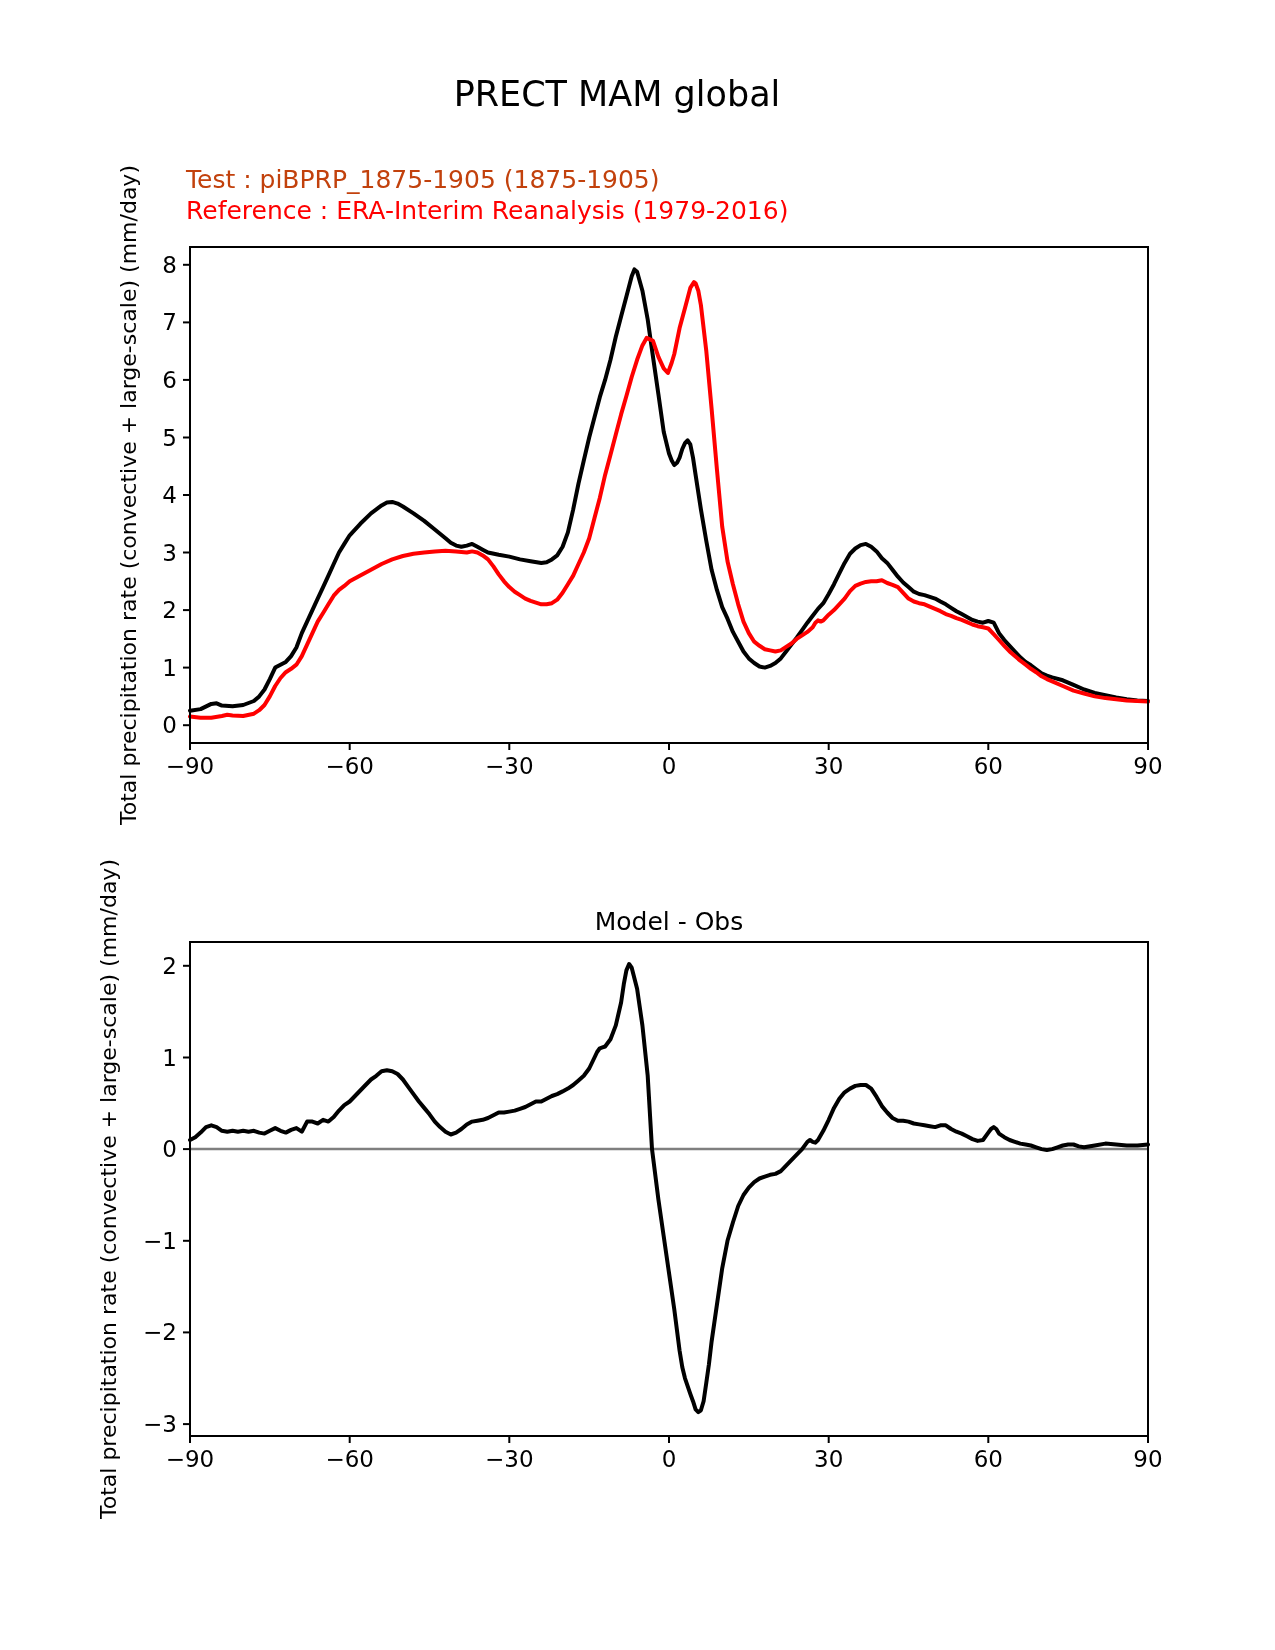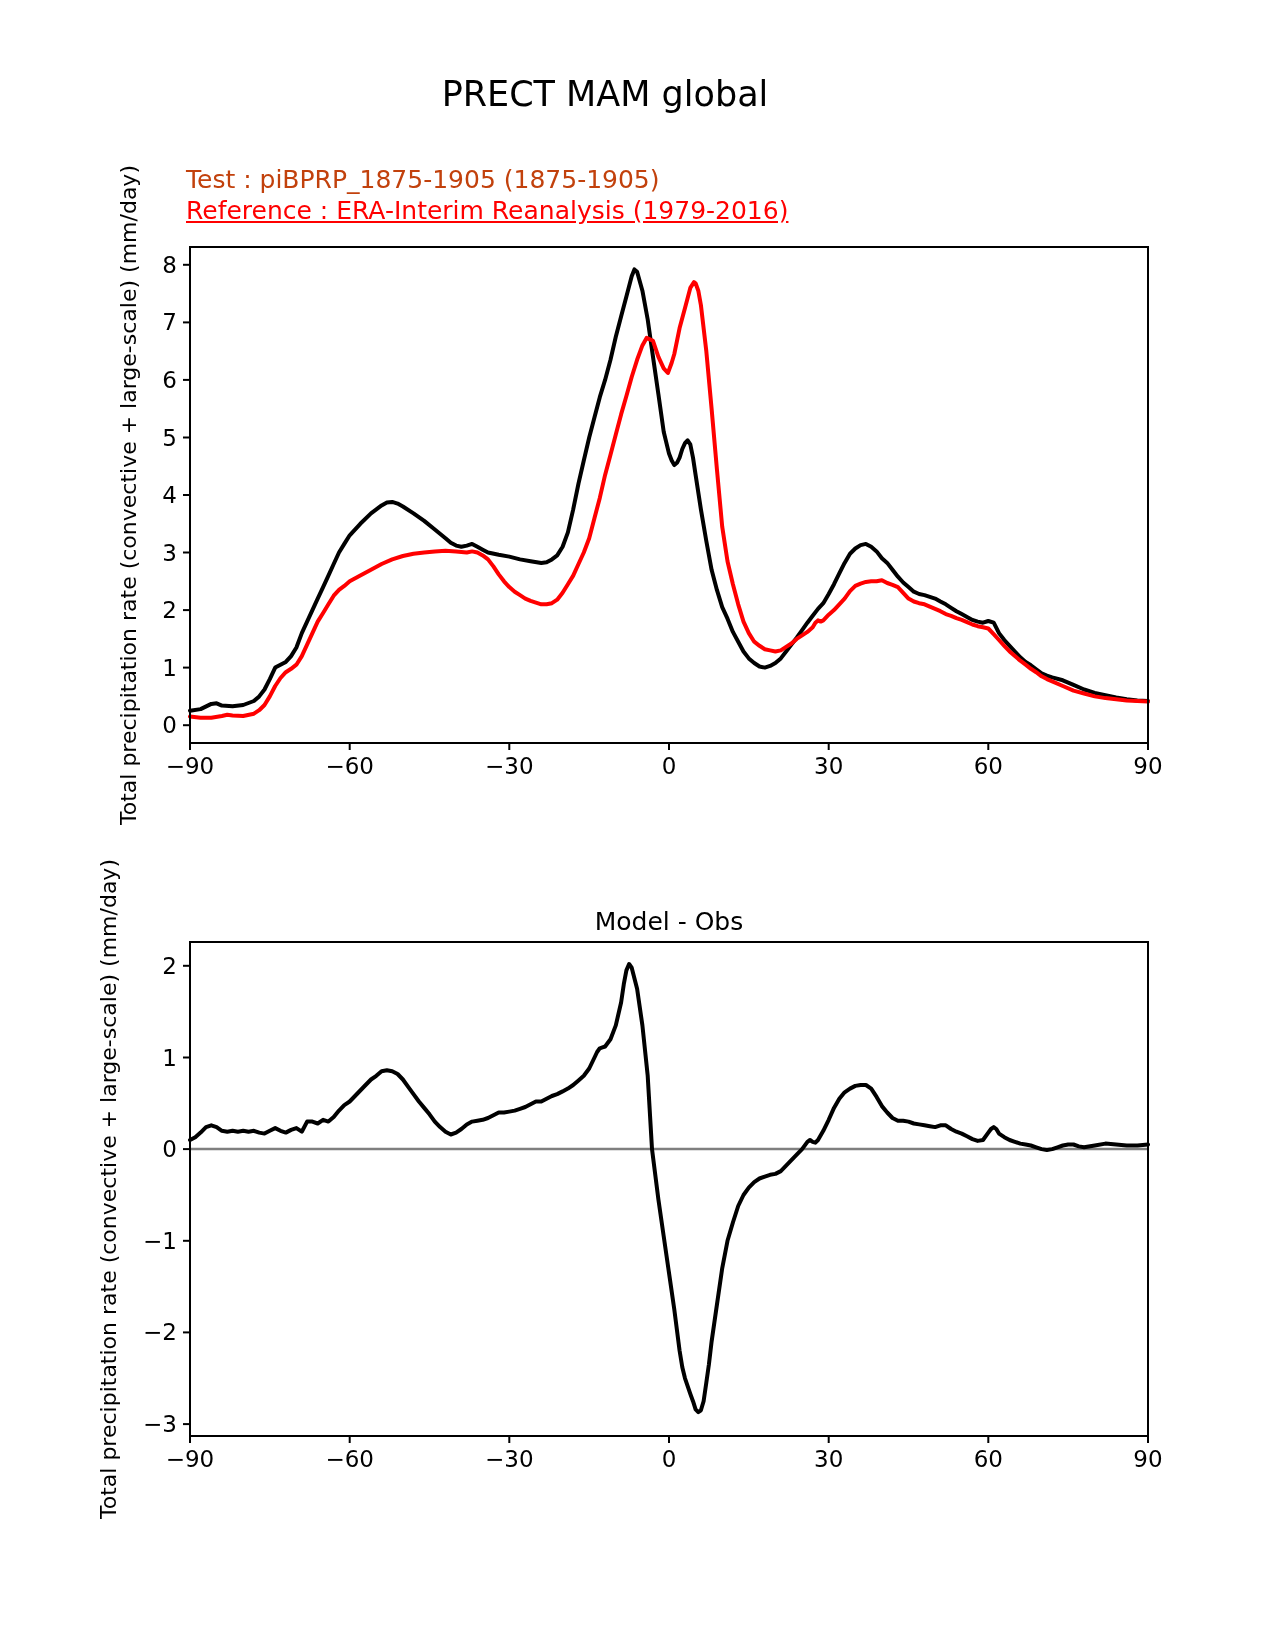--- a/index.html
+++ b/index.html
@@ -1,20 +1,20 @@
 <!DOCTYPE html>
 <html><head>
 <meta charset="utf-8">
 <style>
   html,body{margin:0;padding:0;background:#ffffff;}
   body{width:1275px;height:1650px;position:relative;font-family:"DejaVu Sans","Liberation Sans",sans-serif;color:#000;}
-  .suptitle{position:absolute;left:0;top:74px;width:1210px;text-align:center;font-size:35px;}
+  .suptitle{position:absolute;left:12px;top:74px;width:1210px;text-align:center;font-size:35px;}
   .legend-line{position:absolute;left:186px;font-size:25px;white-space:nowrap;}
   .legend-test{top:165px;}
-  .legend-ref{top:196px;text-decoration:underline;}
+  .legend-ref{top:196px;}
   #fig{position:absolute;left:0;top:0;}
   #fig text{font-family:"DejaVu Sans","Liberation Sans",sans-serif;fill:#000000;}
 </style>
 </head>
 <body>
 
 <div class="suptitle">PRECT MAM global</div>
 <div class="legend-line legend-test" style="color: #c2410c;">Test : piBPRP_1875-1905 (1875-1905)</div>
 <div class="legend-line legend-ref" style="color: rgb(255, 0, 0);">Reference : ERA-Interim Reanalysis (1979-2016)</div>
 <svg id="fig" width="1275" height="1650" viewBox="0 0 1275 1650">

